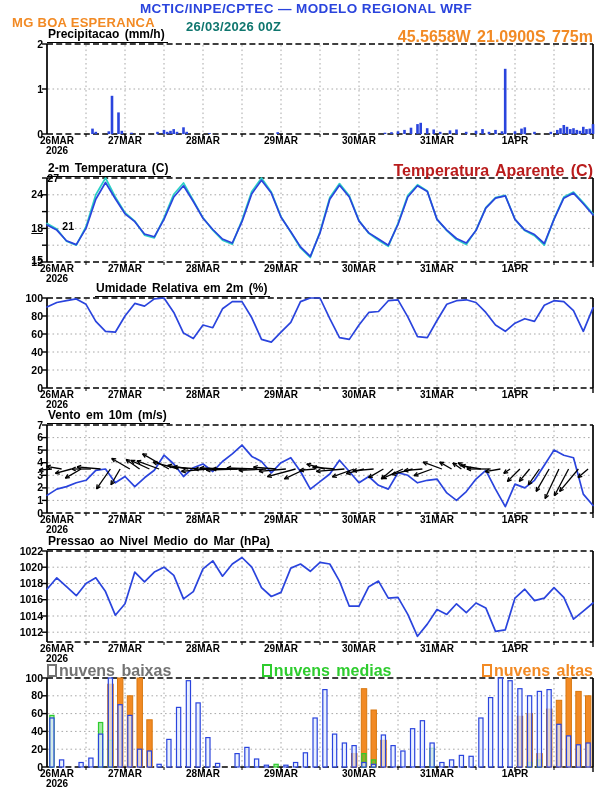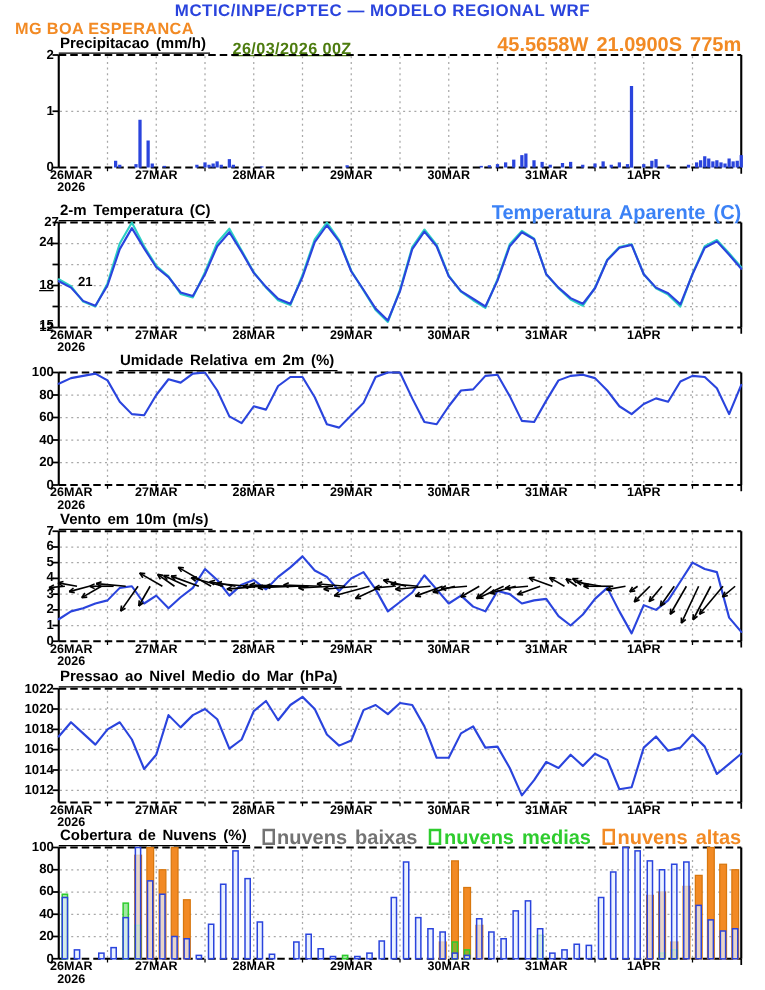--- a/index.html
+++ b/index.html
@@ -15,21 +15,21 @@
   .xlab{font-size:10px;line-height:10px;transform:translateX(-50%);white-space:nowrap;}
   .sq{display:inline-block;width:6px;height:9px;border:2px solid currentColor;margin:0 2px -1px 0;background:transparent;}
   svg{position:absolute;top:0;left:0;overflow:visible;}
 </style>
 </head>
 <body>
 
 <div class="abs hdr1" id="hdr1" style="color: rgb(42, 68, 221);">MCTIC/INPE/CPTEC — MODELO REGIONAL WRF</div>
 <div class="abs hdr2">
   <span class="abs" style="left: 12px; top: 0px; color: rgb(242, 138, 36);">MG BOA ESPERANCA</span>
-  <span class="abs" style="left: 186px; top: 16px; color: #4d7c0f; text-decoration: underline;">26/03/2026 00Z</span>
+  <span class="abs" style="left: 186px; top: 4px; color: #0f766e;">26/03/2026 00Z</span>
 </div>
 
 <svg id="chart-svg" width="612" height="792" viewBox="0 0 612 792">
     <line x1="86.0" y1="45" x2="86.0" y2="133" stroke="#a8a8a8" stroke-width="1" stroke-dasharray="1.6 2.9"></line>
     <line x1="125.0" y1="45" x2="125.0" y2="133" stroke="#a8a8a8" stroke-width="1" stroke-dasharray="1.6 2.9"></line>
     <line x1="164.0" y1="45" x2="164.0" y2="133" stroke="#a8a8a8" stroke-width="1" stroke-dasharray="1.6 2.9"></line>
     <line x1="203.0" y1="45" x2="203.0" y2="133" stroke="#a8a8a8" stroke-width="1" stroke-dasharray="1.6 2.9"></line>
     <line x1="242.0" y1="45" x2="242.0" y2="133" stroke="#a8a8a8" stroke-width="1" stroke-dasharray="1.6 2.9"></line>
     <line x1="281.0" y1="45" x2="281.0" y2="133" stroke="#a8a8a8" stroke-width="1" stroke-dasharray="1.6 2.9"></line>
     <line x1="320.0" y1="45" x2="320.0" y2="133" stroke="#a8a8a8" stroke-width="1" stroke-dasharray="1.6 2.9"></line>
@@ -587,21 +587,21 @@
     <div class="abs xlab" style="left:281px;top:136px;">29MAR</div>
     <div class="abs xlab" style="left:359px;top:136px;">30MAR</div>
     <div class="abs xlab" style="left:437px;top:136px;">31MAR</div>
     <div class="abs xlab" style="left:515px;top:136px;">1APR</div>
     <div class="abs xlab" style="left:57px;top:146px;">2026</div>
     <div class="abs ylab" style="left:0;top:256.5px;">12</div>
     <div class="abs ylab" style="left:0;top:255px;">15</div>
     <div class="abs ylab" style="left:0;top:222.9px;text-decoration:underline;">18</div>
     <div class="abs ylab" style="left:0;top:221px;margin-left:31px;">21</div>
     <div class="abs ylab" style="left:0;top:189.3px;">24</div>
-    <div class="abs ylab" style="left:4px;top:172.5px;">27</div>
+    <div class="abs ylab" style="left:16px;top:172.5px;">27</div>
     <div class="abs xlab" style="left:57px;top:264px;">26MAR</div>
     <div class="abs xlab" style="left:125px;top:264px;">27MAR</div>
     <div class="abs xlab" style="left:203px;top:264px;">28MAR</div>
     <div class="abs xlab" style="left:281px;top:264px;">29MAR</div>
     <div class="abs xlab" style="left:359px;top:264px;">30MAR</div>
     <div class="abs xlab" style="left:437px;top:264px;">31MAR</div>
     <div class="abs xlab" style="left:515px;top:264px;">1APR</div>
     <div class="abs xlab" style="left:57px;top:274px;">2026</div>
     <div class="abs ylab" style="left:0;top:382.5px;">0</div>
     <div class="abs ylab" style="left:0;top:364.5px;">20</div>
@@ -662,30 +662,29 @@
     <div class="abs xlab" style="left:515px;top:769px;">1APR</div>
     <div class="abs xlab" style="left:57px;top:779px;">2026</div>
   </div>
 <div id="titles">
     <div class="abs trow" style="top:28px;">
       <span class="ptitle">Precipitacao (mm/h)</span>
       <span class="leg" style="color: rgb(242, 138, 36);">45.5658W 21.0900S 775m</span>
     </div>
     <div class="abs trow" style="top:162px;text-align:right;">
       <span class="ptitle">2-m Temperatura (C)</span>
-      <span class="leg" style="color: #3b82f6;">Temperatura Aparente (C)</span>
+      <span class="leg" style="color: #b91c1c;">Temperatura Aparente (C)</span>
     </div>
     <div class="abs trow" style="top:282px;margin-left:48px;">
       <span class="ptitle">Umidade Relativa em 2m (%)</span>
     </div>
     <div class="abs trow" style="top:409px;">
       <span class="ptitle">Vento em 10m (m/s)</span>
     </div>
     <div class="abs trow" style="top:535px;">
       <span class="ptitle">Pressao ao Nivel Medio do Mar (hPa)</span>
     </div>
     <div class="abs trow" style="top:662px;">
-      <span class="ptitle">Cobertura de Nuvens (%)</span>
       <span class="leg" style="color: #737373;"><span class="sq"></span><span>nuvens baixas</span></span>
       <span class="leg" style="color: rgb(46, 204, 46);"><span class="sq"></span><span>nuvens medias</span></span>
       <span class="leg" style="color: rgb(242, 138, 36);"><span class="sq"></span><span>nuvens altas</span></span>
     </div>
   </div>
 
 </body></html>

